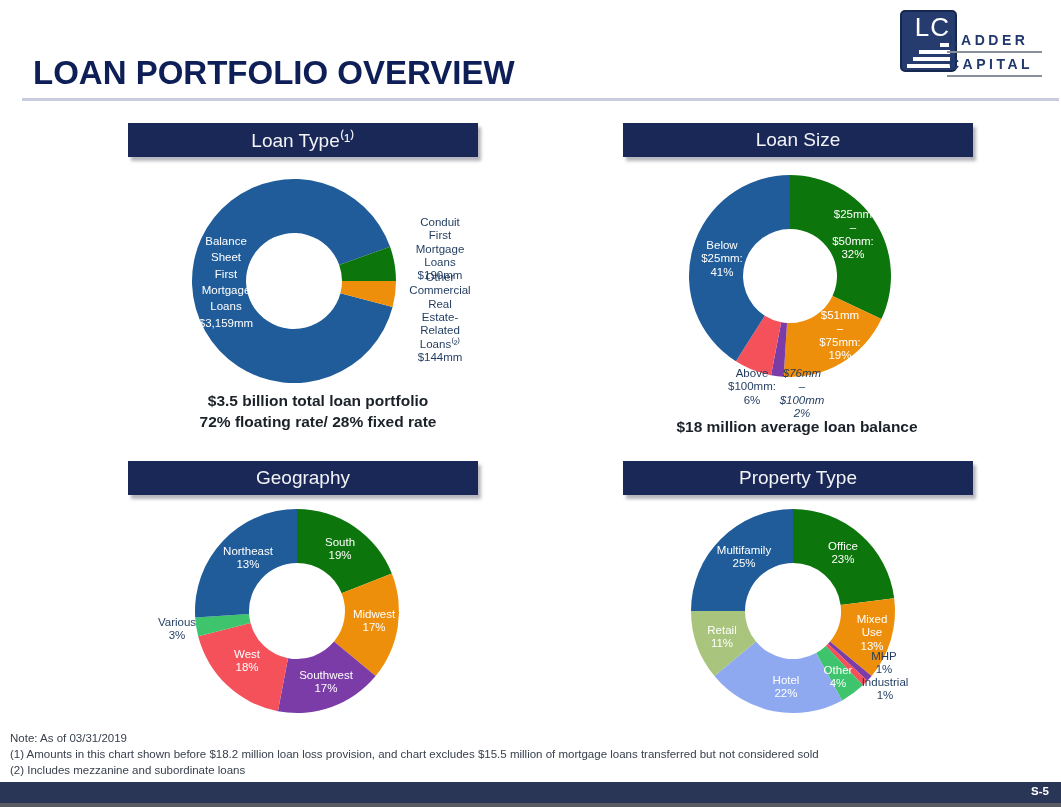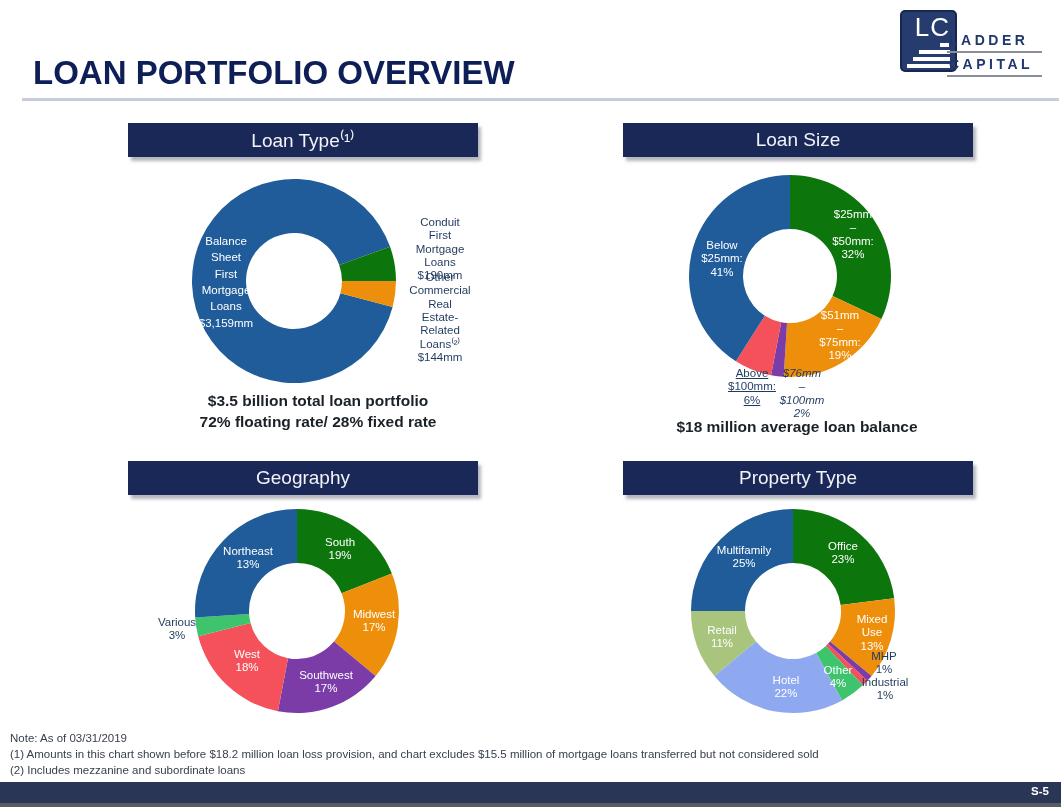--- a/index.html
+++ b/index.html
@@ -124,21 +124,21 @@
 $144mm</div>
       <div class="chart-label" style="left: 853px; top: 235px; color: rgb(255, 255, 255);">$25mm –
 $50mm:
 32%</div>
       <div class="chart-label" style="left: 840px; top: 336px; color: rgb(255, 255, 255);">$51mm –
 $75mm:
 19%</div>
       <div class="chart-label" style="left: 802px; top: 394px; color: rgb(31, 58, 95); font-style: italic;">$76mm –
 $100mm
 2%</div>
-      <div class="chart-label" style="left: 752px; top: 387px; color: rgb(31, 58, 95); text-decoration: underline;">Above
+      <div class="chart-label" style="left: 752px; top: 387px; color: rgb(31, 58, 95);">Above
 $100mm:
 6%</div>
       <div class="chart-label" style="left: 722px; top: 259px; color: rgb(255, 255, 255);">Below
 $25mm:
 41%</div>
       <div class="chart-label" style="left: 340px; top: 549px; color: rgb(255, 255, 255);">South
 19%</div>
       <div class="chart-label" style="left: 374px; top: 621px; color: rgb(255, 255, 255);">Midwest
 17%</div>
       <div class="chart-label" style="left: 326px; top: 682px; color: rgb(255, 255, 255);">Southwest

